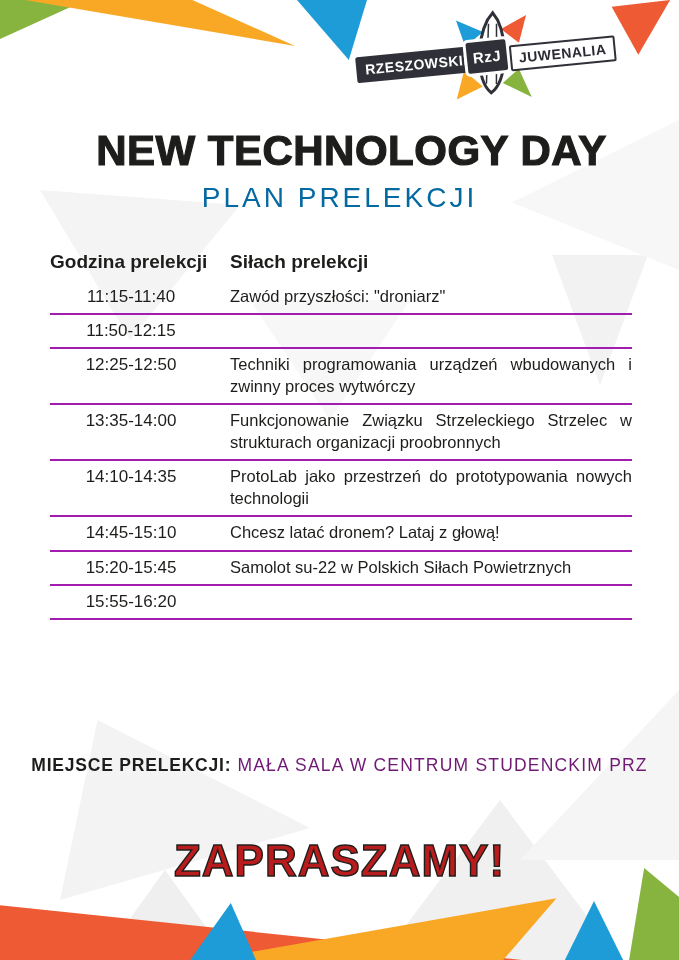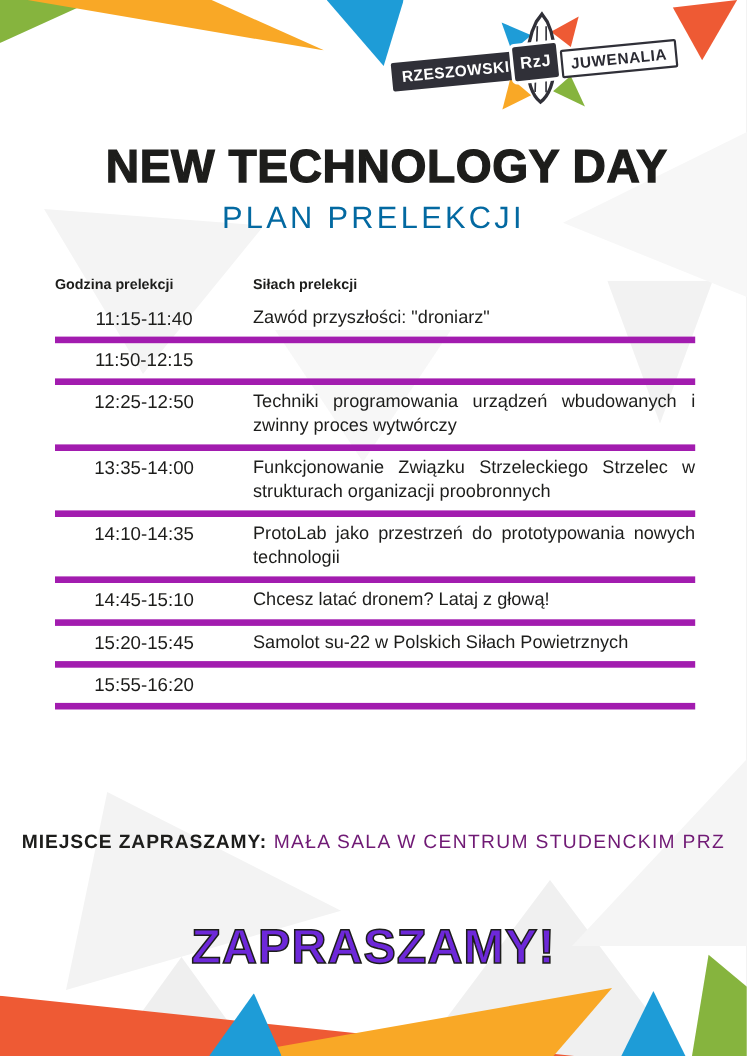--- a/index.html
+++ b/index.html
@@ -35,38 +35,38 @@
     font-size:42px; font-weight:800; letter-spacing:0.5px; color:#1d1d1b;
     -webkit-text-stroke:1.2px #1d1d1b;
   }
   .subtitle {
     position:absolute; top:182px; left:0; width:100%; text-align:center; z-index:4;
     font-size:28px; font-weight:400; letter-spacing:3px; color:#0369a1;
   }
 
   
   .schedule { position:absolute; left:50px; top:251px; width:582px; z-index:4; }
-  .thead { display:flex; font-weight:bold; font-size:13px; padding-bottom:8px; }
-  .row   { display:flex; align-items:flex-start; border-bottom:6px solid #a21caf; padding:5px 0 6px; }
+  .thead { display:flex; font-weight:bold; font-size:19px; padding-bottom:8px; }
+  .row   { display:flex; align-items:flex-start; border-bottom:2px solid #a21caf; padding:5px 0 6px; }
   .c-time  { flex:0 0 162px; text-align:center; font-size:17px; padding-top:1px; }
   .h-time  { flex:0 0 162px; text-align:left; }
   .c-title { flex:1; padding-left:18px; font-size:16.5px; line-height:1.3;
              text-align:justify; hyphens:manual; -webkit-hyphens:manual; }
   .h-title { flex:1; padding-left:18px; }
 
   
   .venue {
     position:absolute; top:755px; left:0; width:100%; text-align:center; z-index:4;
     font-size:17.5px; letter-spacing:0.5px; white-space:nowrap;
   }
   .venue .vlabel { font-weight:800; letter-spacing:0.8px; }
   .venue .vvalue { font-weight:400; letter-spacing:1.2px; color:#701a75; }
   .closing {
     position:absolute; top:836px; left:0; width:100%; text-align:center; z-index:4;
-    font-size:44px; font-weight:800; letter-spacing:1px; color:#6d28d9;
+    font-size:44px; font-weight:800; letter-spacing:1px; color:#b91c1c;
     -webkit-text-stroke:1.4px #1d1d1b;
   }
 </style>
 </head>
 <body>
 
 <div class="page">
 
   <div class="shape bg0" style="left:40px;top:190px;width:200px;height:150px;background:#f4f4f4;clip-path:polygon(0 0,100% 10%,45% 100%);"></div>
   <div class="shape bg0" style="left:540px;top:255px;width:120px;height:130px;background:#f2f2f2;clip-path:polygon(10% 0,90% 0,50% 100%);"></div>
@@ -136,17 +136,17 @@
     </div>
     <div class="row">
       <div class="c-time">15:20-15:45</div>
       <div class="c-title">Samolot su-22 w Polskich Siłach Powietrznych</div>
     </div>
     <div class="row">
       <div class="c-time">15:55-16:20</div>
     </div>
   </div>
 
-  <div class="venue"><span class="vlabel">MIEJSCE ZAPRASZAMY:</span><span class="vvalue"> MAŁA SALA W CENTRUM STUDENCKIM PRZ</span></div>
+  <div class="venue"><span class="vlabel">MIEJSCE PRELEKCJI:</span><span class="vvalue"> MAŁA SALA W CENTRUM STUDENCKIM PRZ</span></div>
 
   <div class="closing">ZAPRASZAMY!</div>
 
 </div>
 
 </body></html>

